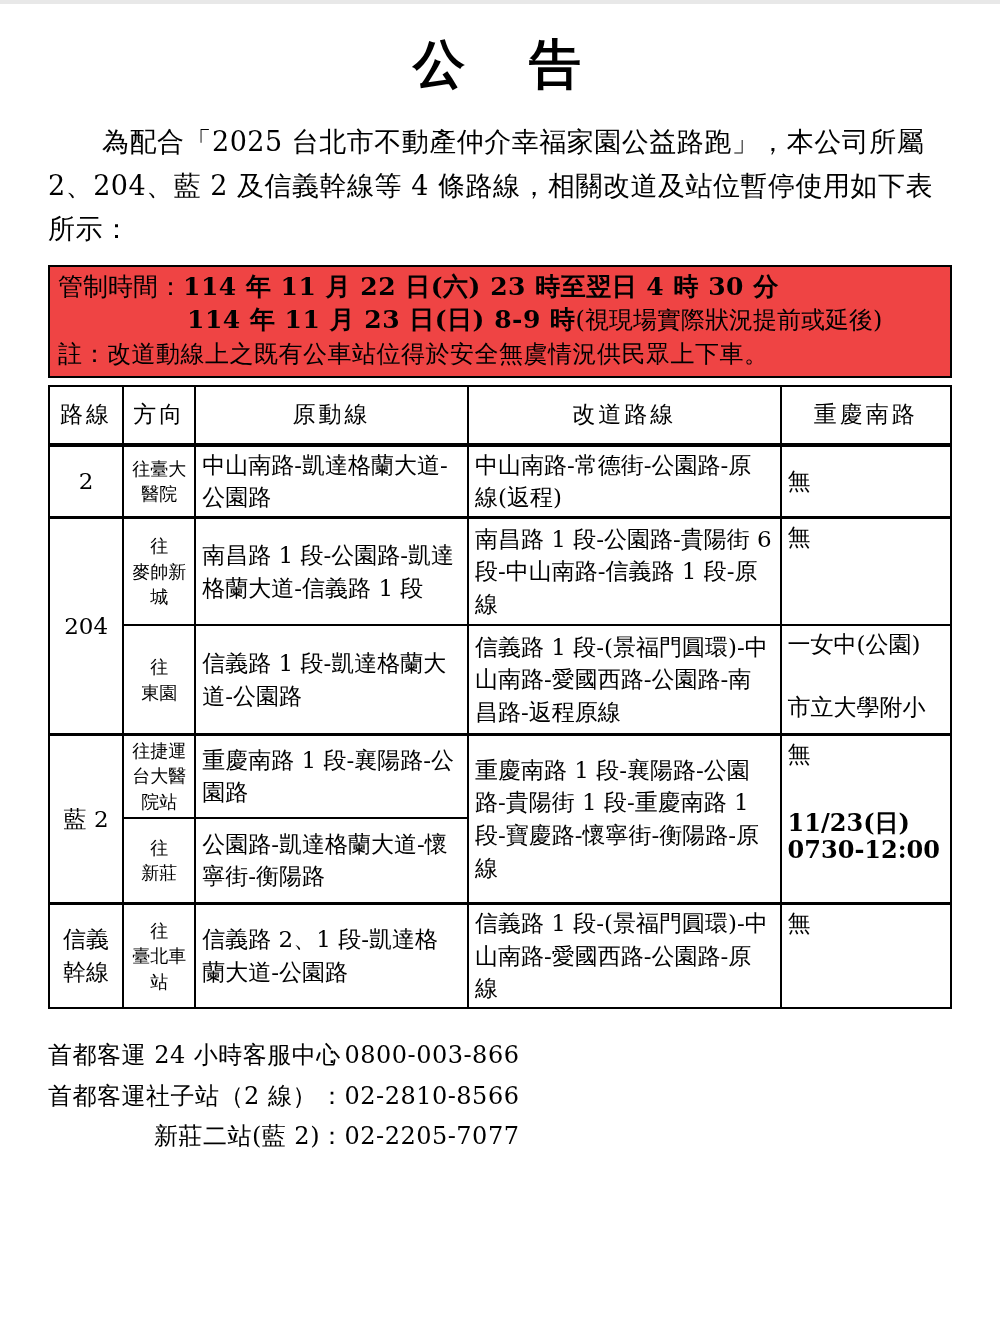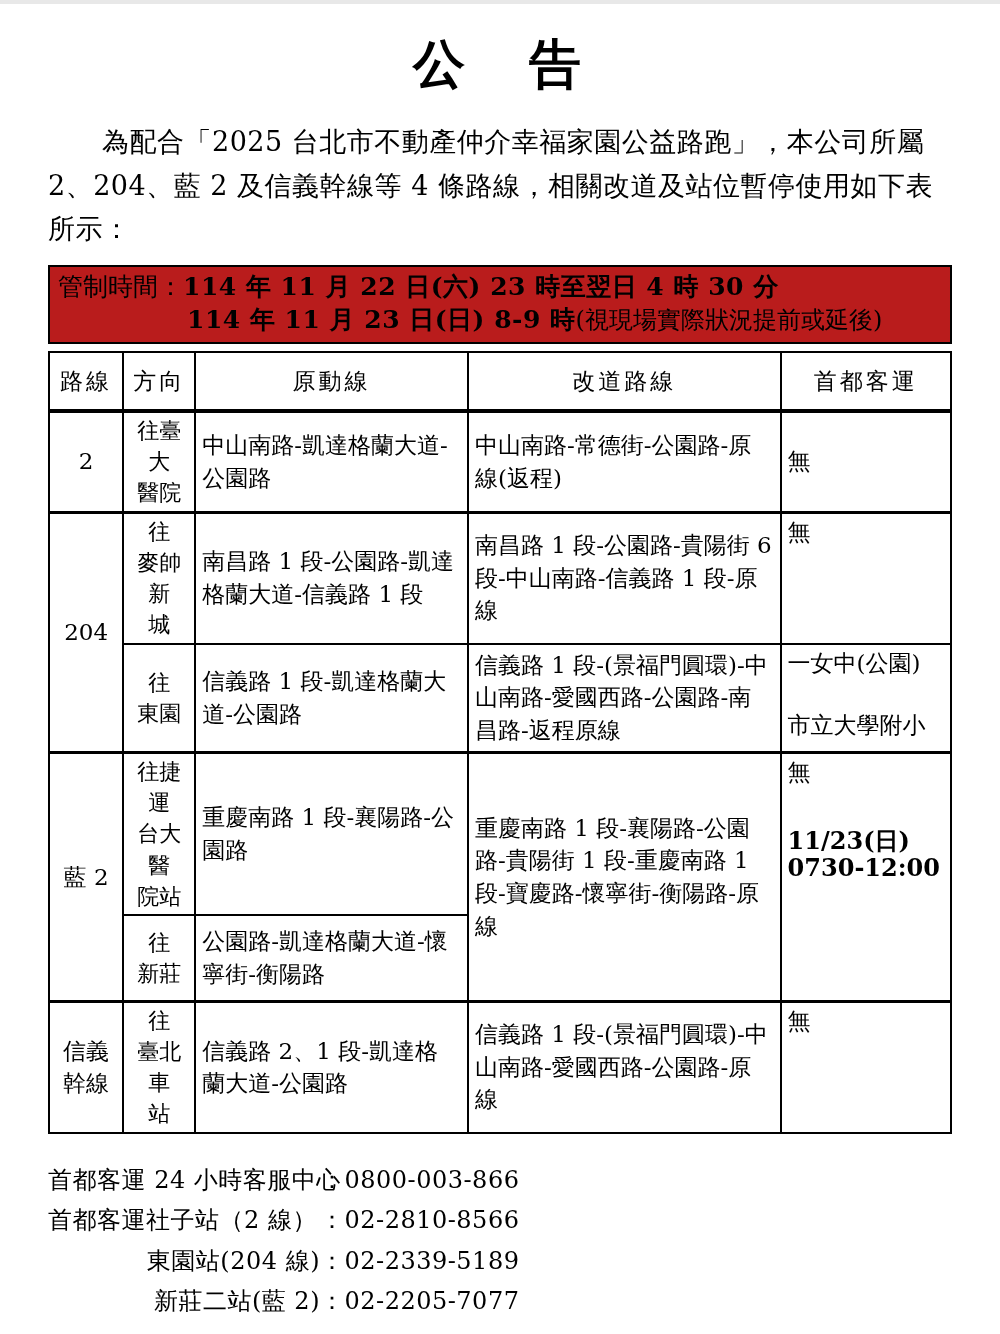--- a/index.html
+++ b/index.html
@@ -31,21 +31,21 @@
     margin-top:7px; border-collapse:collapse; table-layout:fixed;
     width:100%; font-size:23px; line-height:1.42;
   }
   table.detour td, table.detour th { border:2px solid #000; padding:2px 6px; }
   table.detour thead th {
     font-weight:normal; letter-spacing:3px; border-bottom:4px solid #000;
     height:52px; text-align:center;
   }
   tr.sect td { border-top:3px solid #000; }
   .col-route { text-align:center; vertical-align:middle; padding:2px 2px; }
-  .col-dir   { text-align:center; vertical-align:middle; font-size:22px; padding:2px 1px; }
+  .col-dir   { text-align:center; vertical-align:middle; font-size:18px; padding:2px 1px; }
   .pre { white-space:pre-line; }
   .cell-mid { vertical-align:middle; }
   .cancel-top { vertical-align:top; padding-top:8px; }
   .cancel-mid { vertical-align:middle; }
   .cancel-gap { margin-top:30px; }
   .cancel-time { margin-top:38px; font-weight:bold; font-size:24px; line-height:1.15; }
   .cancel-time2 { font-weight:bold; font-size:24px; line-height:1.15; }
   .rh1 { height:66px; }
   .rh2 { height:108px; }
   .rh3 { height:109px; }
@@ -62,44 +62,45 @@
 </head>
 <body>
 
 <div class="page">
 
   <div class="title">公　告</div>
 
 
   <div class="intro">為配合「2025 台北市不動產仲介幸福家園公益路跑」，本公司所屬 2、204、藍 2 及信義幹線等 4 條路線，相關改道及站位暫停使用如下表所示：</div>
 
-  <div class="control-box" id="control-box" style="background: #b91c1c;">
+  <div class="control-box" id="control-box" style="background: #ef4444;">
     <div class="ct-line">
       <span>管制時間：</span><span class="ct-bold">114 年 11 月 22 日(六) 23 時至翌日 4 時 30 分</span>
     </div>
     <div class="ct-line ct-line2">
       <span class="ct-bold">114 年 11 月 23 日(日) 8-9 時</span><span class="ct-small">(視現場實際狀況提前或延後)</span>
     </div>
+    <div class="ct-note">註：改道動線上之既有公車站位得於安全無虞情況供民眾上下車。</div>
   </div>
 
   <table class="detour">
     <colgroup>
       <col style="width:74px">
         <col style="width:72px">
         <col style="width:272px">
         <col style="width:312px">
         <col style="width:170px">
     </colgroup>
     <thead>
       <tr>
         <th>路線</th>
         <th>方向</th>
         <th>原動線</th>
         <th>改道路線</th>
-        <th>首都客運</th>
+        <th>重慶南路</th>
       </tr>
     </thead>
     <tbody>
       <tr class="rh1">
         <td class="col-route">2</td>
         <td class="col-dir pre">往臺大
 醫院</td>
         <td class="cell-mid">中山南路-凱達格蘭大道-公園路</td>
         <td class="cell-mid">中山南路-常德街-公園路-原線(返程)</td>
         <td class="cancel-mid">無</td>
@@ -155,21 +156,18 @@
   </table>
 
   <div class="contacts">
     <div class="contact-line">
       <span class="contact-label">首都客運 24 小時客服中心</span><span class="contact-colon">：</span><span class="contact-phone">0800-003-866</span>
     </div>
     <div class="contact-line">
       <span class="contact-label">首都客運社子站（2 線）</span><span class="contact-colon">：</span><span class="contact-phone">02-2810-8566</span>
     </div>
     <div class="contact-line">
-      <span class="contact-label al-right">東園站(204 線)</span><span class="contact-colon">：</span><span class="contact-phone">02-2339-5189</span>
-    </div>
-    <div class="contact-line">
       <span class="contact-label al-right">新莊二站(藍 2)</span><span class="contact-colon">：</span><span class="contact-phone">02-2205-7077</span>
     </div>
 
   </div>
 
 </div>
 
 </body></html>

